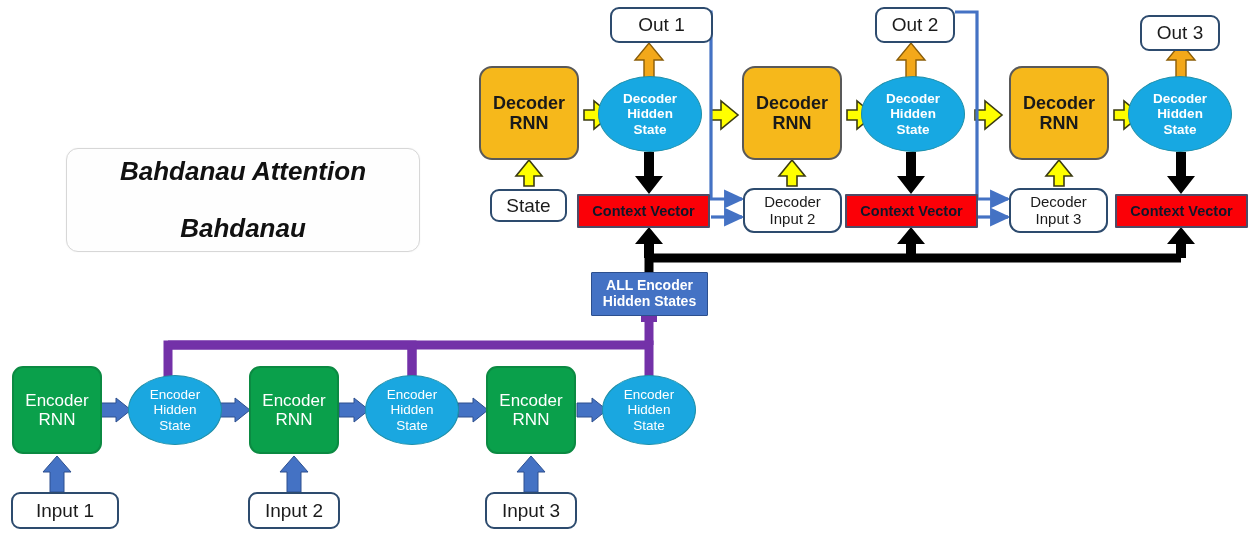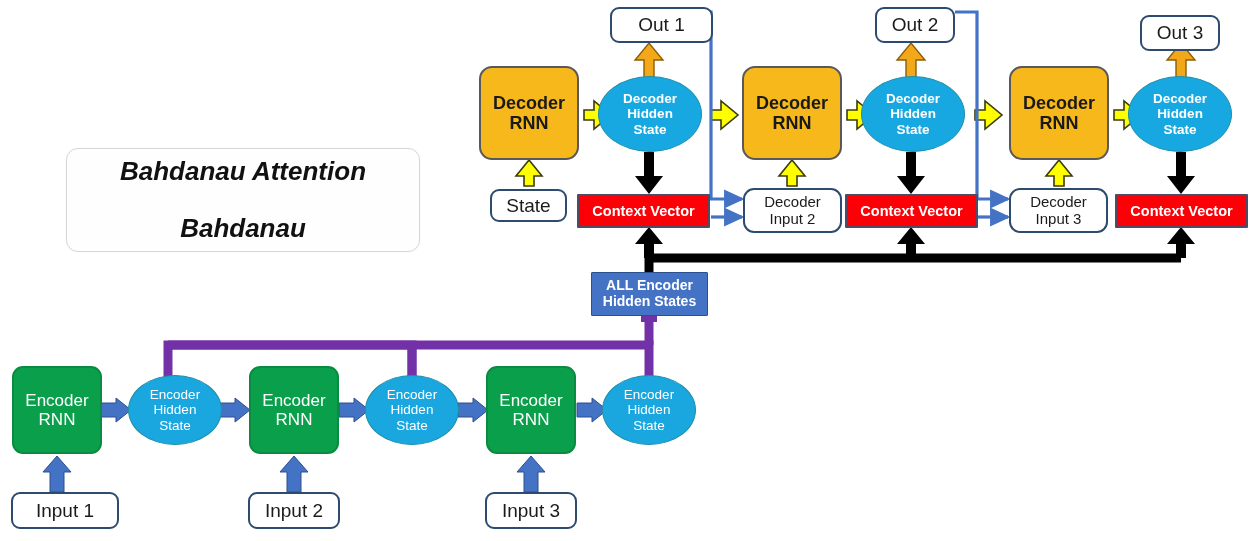--- a/index.html
+++ b/index.html
@@ -38,21 +38,21 @@
   .enc-hs{
     background:#1aa7e0;border:1.6px solid #1f8fa8;color:#ffffff;
     font-size:13.5px;font-weight:normal;
   }
   .dec-hs{
     background:#17a8e2;border:1.6px solid #1f8fa8;color:#ffffff;
     font-size:13.5px;font-weight:bold;
   }
   
   .ctx{
-    background:#fb0007;border:2.4px solid #4e4b66;color:#ffffff;
+    background:#fb0007;border:2.4px solid #4e4b66;color:#0f172a;
     font-size:14.5px;font-weight:bold;border-radius:1px;
   }
   
   .allenc{
     background:#4472c4;border:1.8px solid #2c4f8e;color:#ffffff;
     font-size:14px;font-weight:bold;border-radius:1px;
   }
 
   svg.arrows{position:absolute;left:0;top:0;width:1250px;height:541px;
              pointer-events:none;overflow:visible;}

